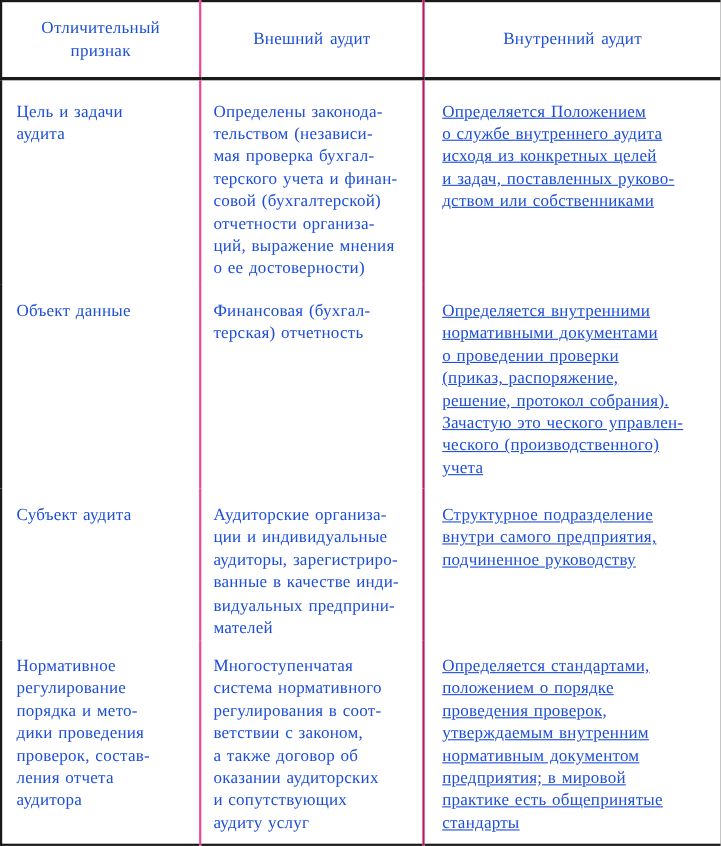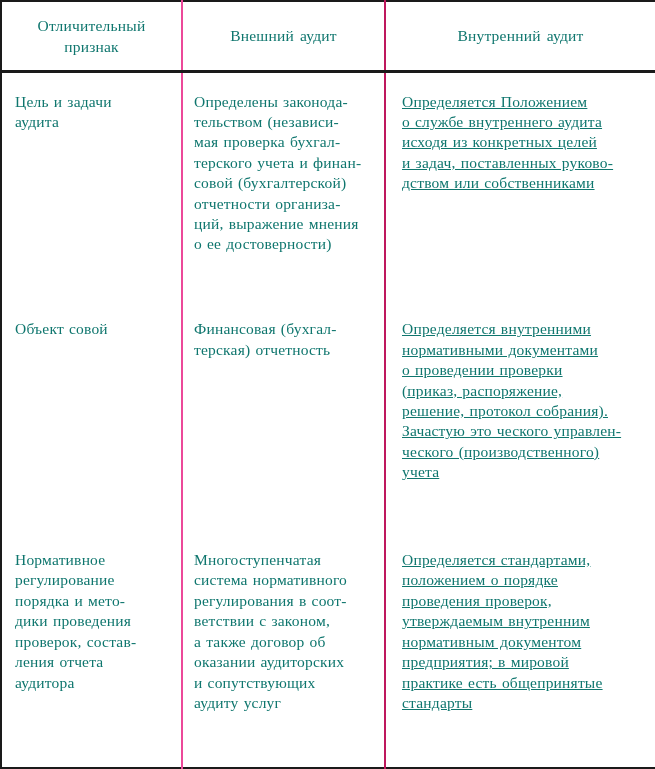--- a/index.html
+++ b/index.html
@@ -7,21 +7,21 @@
     padding: 0;
     background: #ffffff;
   }
   .page {
     position: relative;
     width: 655px;
     height: 769px;
     background: #ffffff;
     box-sizing: border-box;
     font-family: "Liberation Serif", "DejaVu Serif", serif;
-    color: #0f766e;
+    color: #1d4ed8;
   }
   table.audit-table {
     width: 655px;
     height: 769px;
     border-collapse: collapse;
     table-layout: fixed;
     border: 2px solid #1a1a1a;
   }
   col.c1 { width: 181px; }
   col.c2 { width: 203px; }
@@ -90,31 +90,43 @@
 отчетности организа-
 ций, выражение мнения
 о ее достоверности)</td>
         <td class="col-internal">Определяется Положением
 о службе внутреннего аудита
 исходя из конкретных целей
 и задач, поставленных руково-
 дством или собственниками</td>
       </tr>
       <tr class="row-2">
-        <td class="col-feature">Объект совой</td>
+        <td class="col-feature">Объект данные</td>
         <td class="col-external">Финансовая (бухгал-
 терская) отчетность</td>
         <td class="col-internal">Определяется внутренними
 нормативными документами
 о проведении проверки
 (приказ, распоряжение,
 решение, протокол собрания).
 Зачастую это ческого управлен-
 ческого (производственного)
 учета</td>
+      </tr>
+      <tr class="row-3">
+        <td class="col-feature">Субъект аудита</td>
+        <td class="col-external">Аудиторские организа-
+ции и индивидуальные
+аудиторы, зарегистриро-
+ванные в качестве инди-
+видуальных предприни-
+мателей</td>
+        <td class="col-internal">Структурное подразделение
+внутри самого предприятия,
+подчиненное руководству</td>
       </tr>
       <tr class="row-4">
         <td class="col-feature">Нормативное
 регулирование
 порядка и мето-
 дики проведения
 проверок, состав-
 ления отчета
 аудитора</td>
         <td class="col-external">Многоступенчатая

